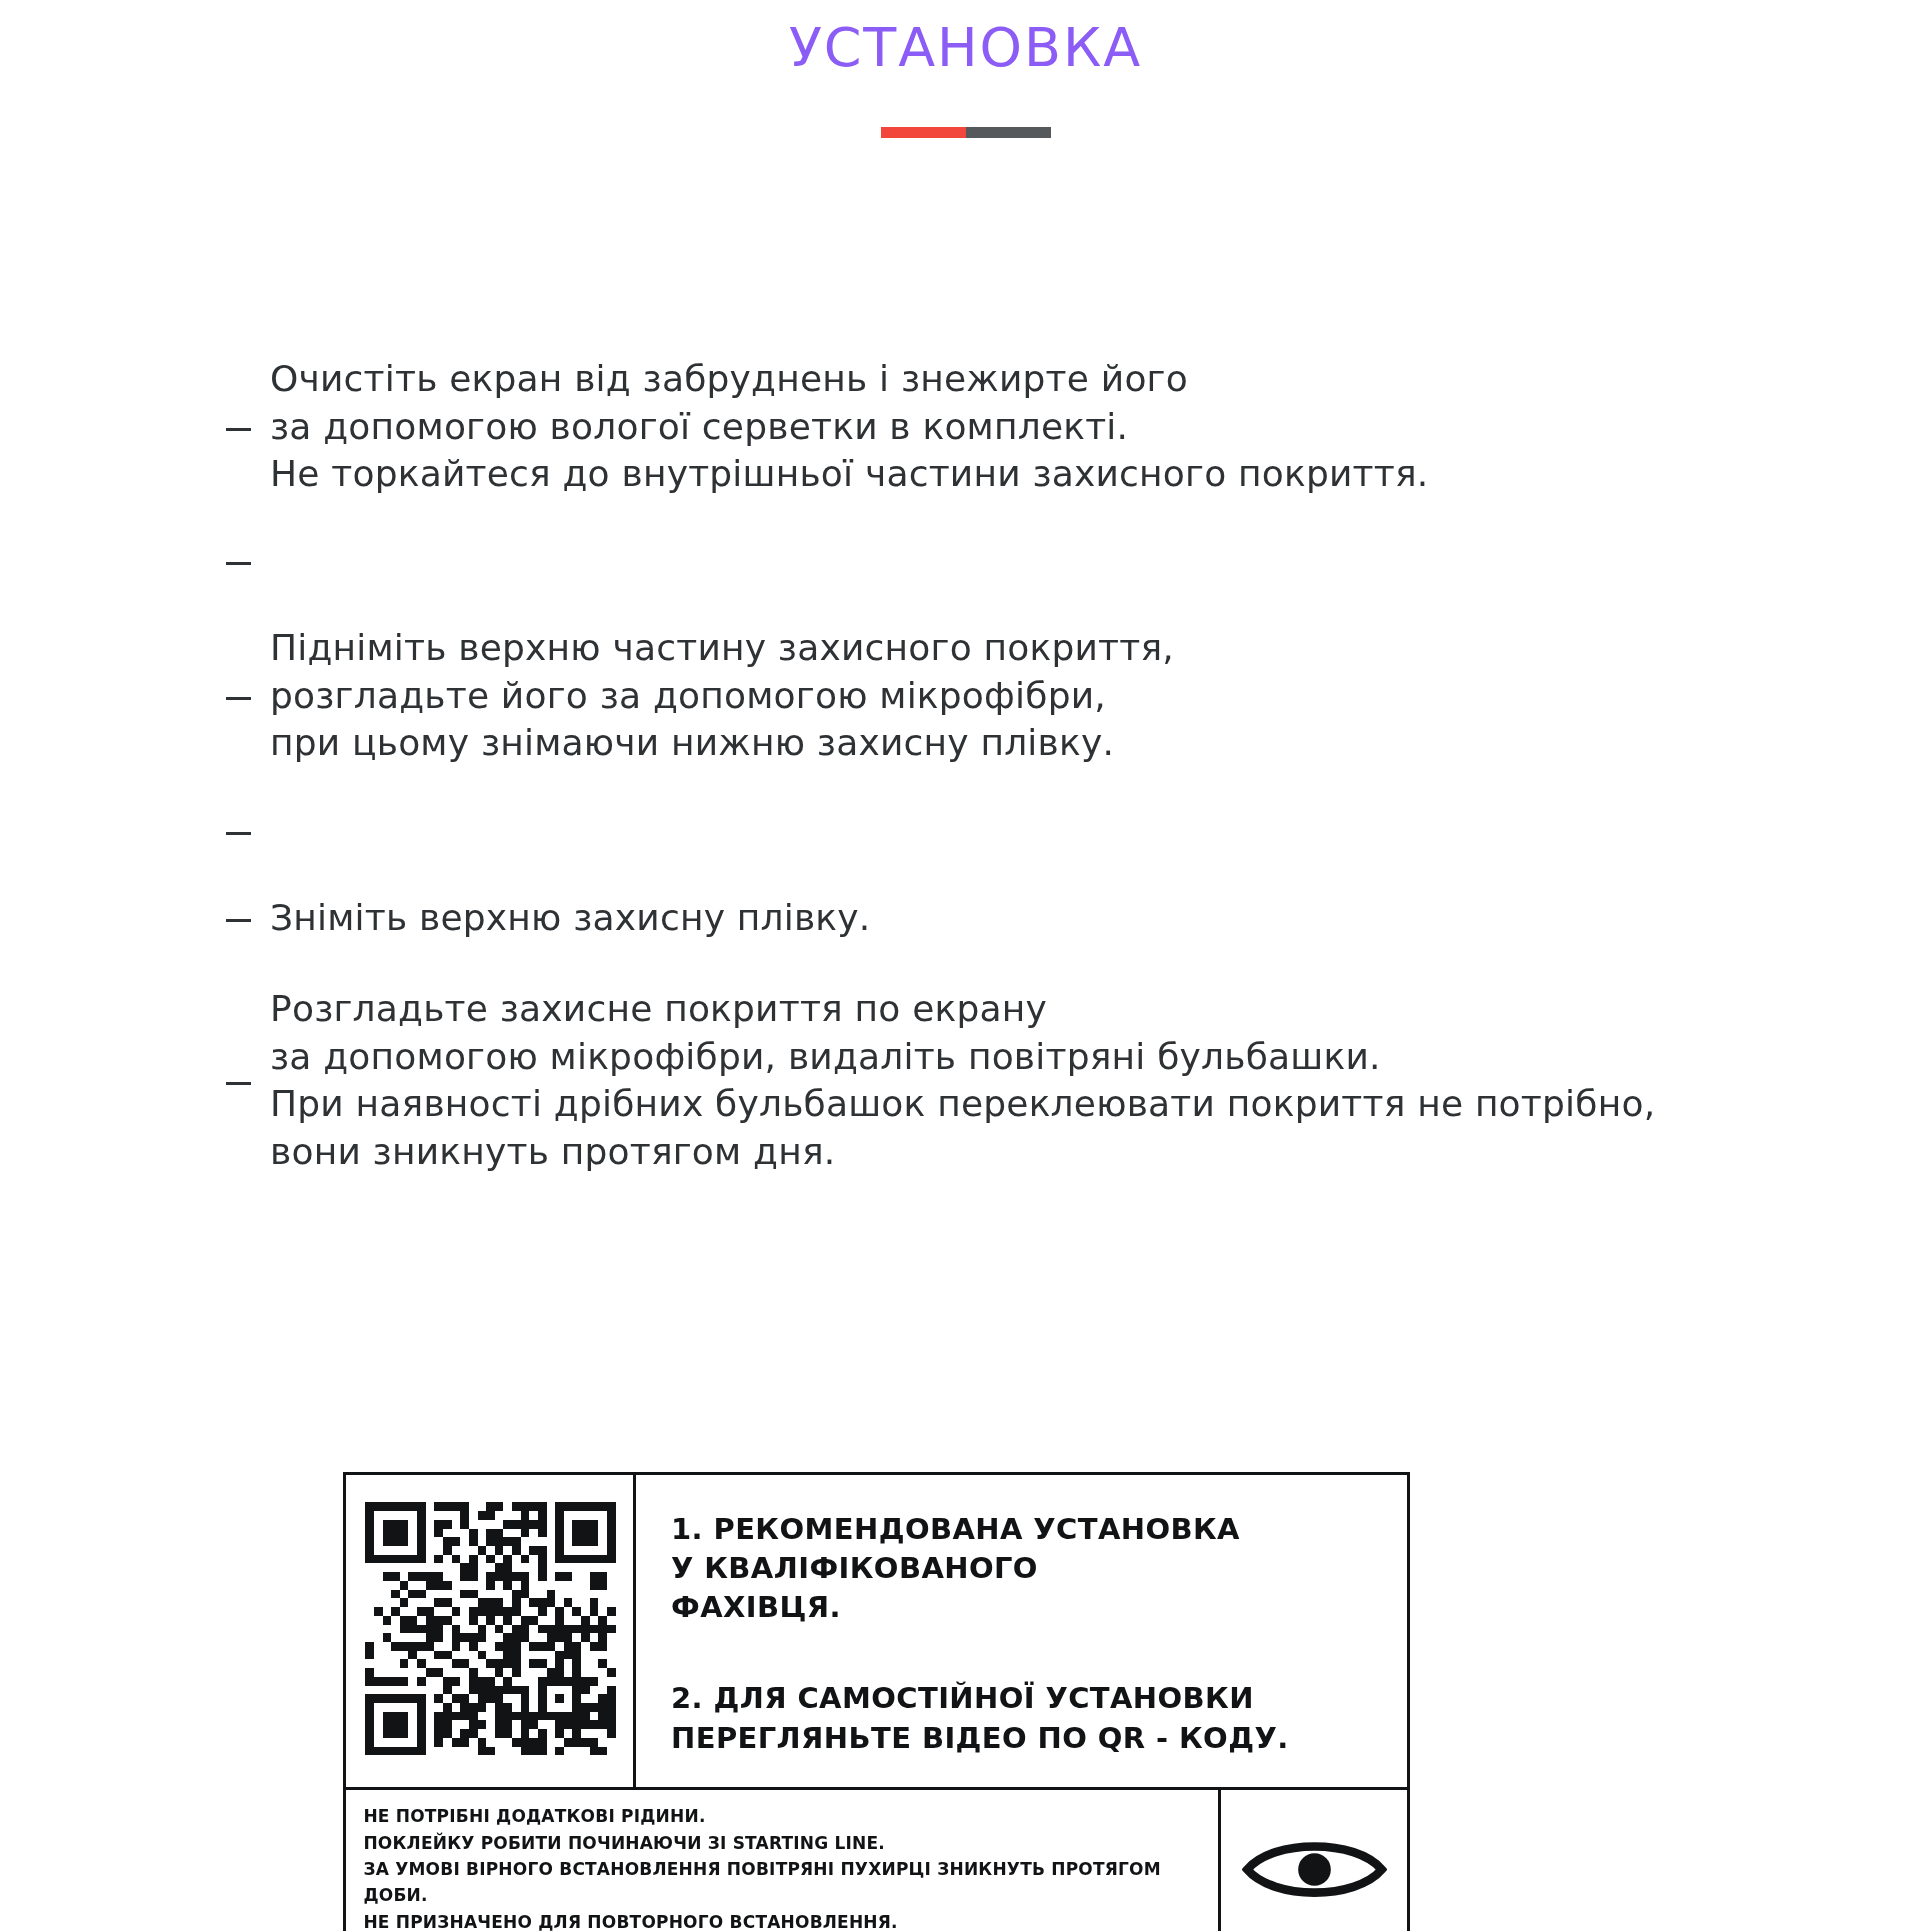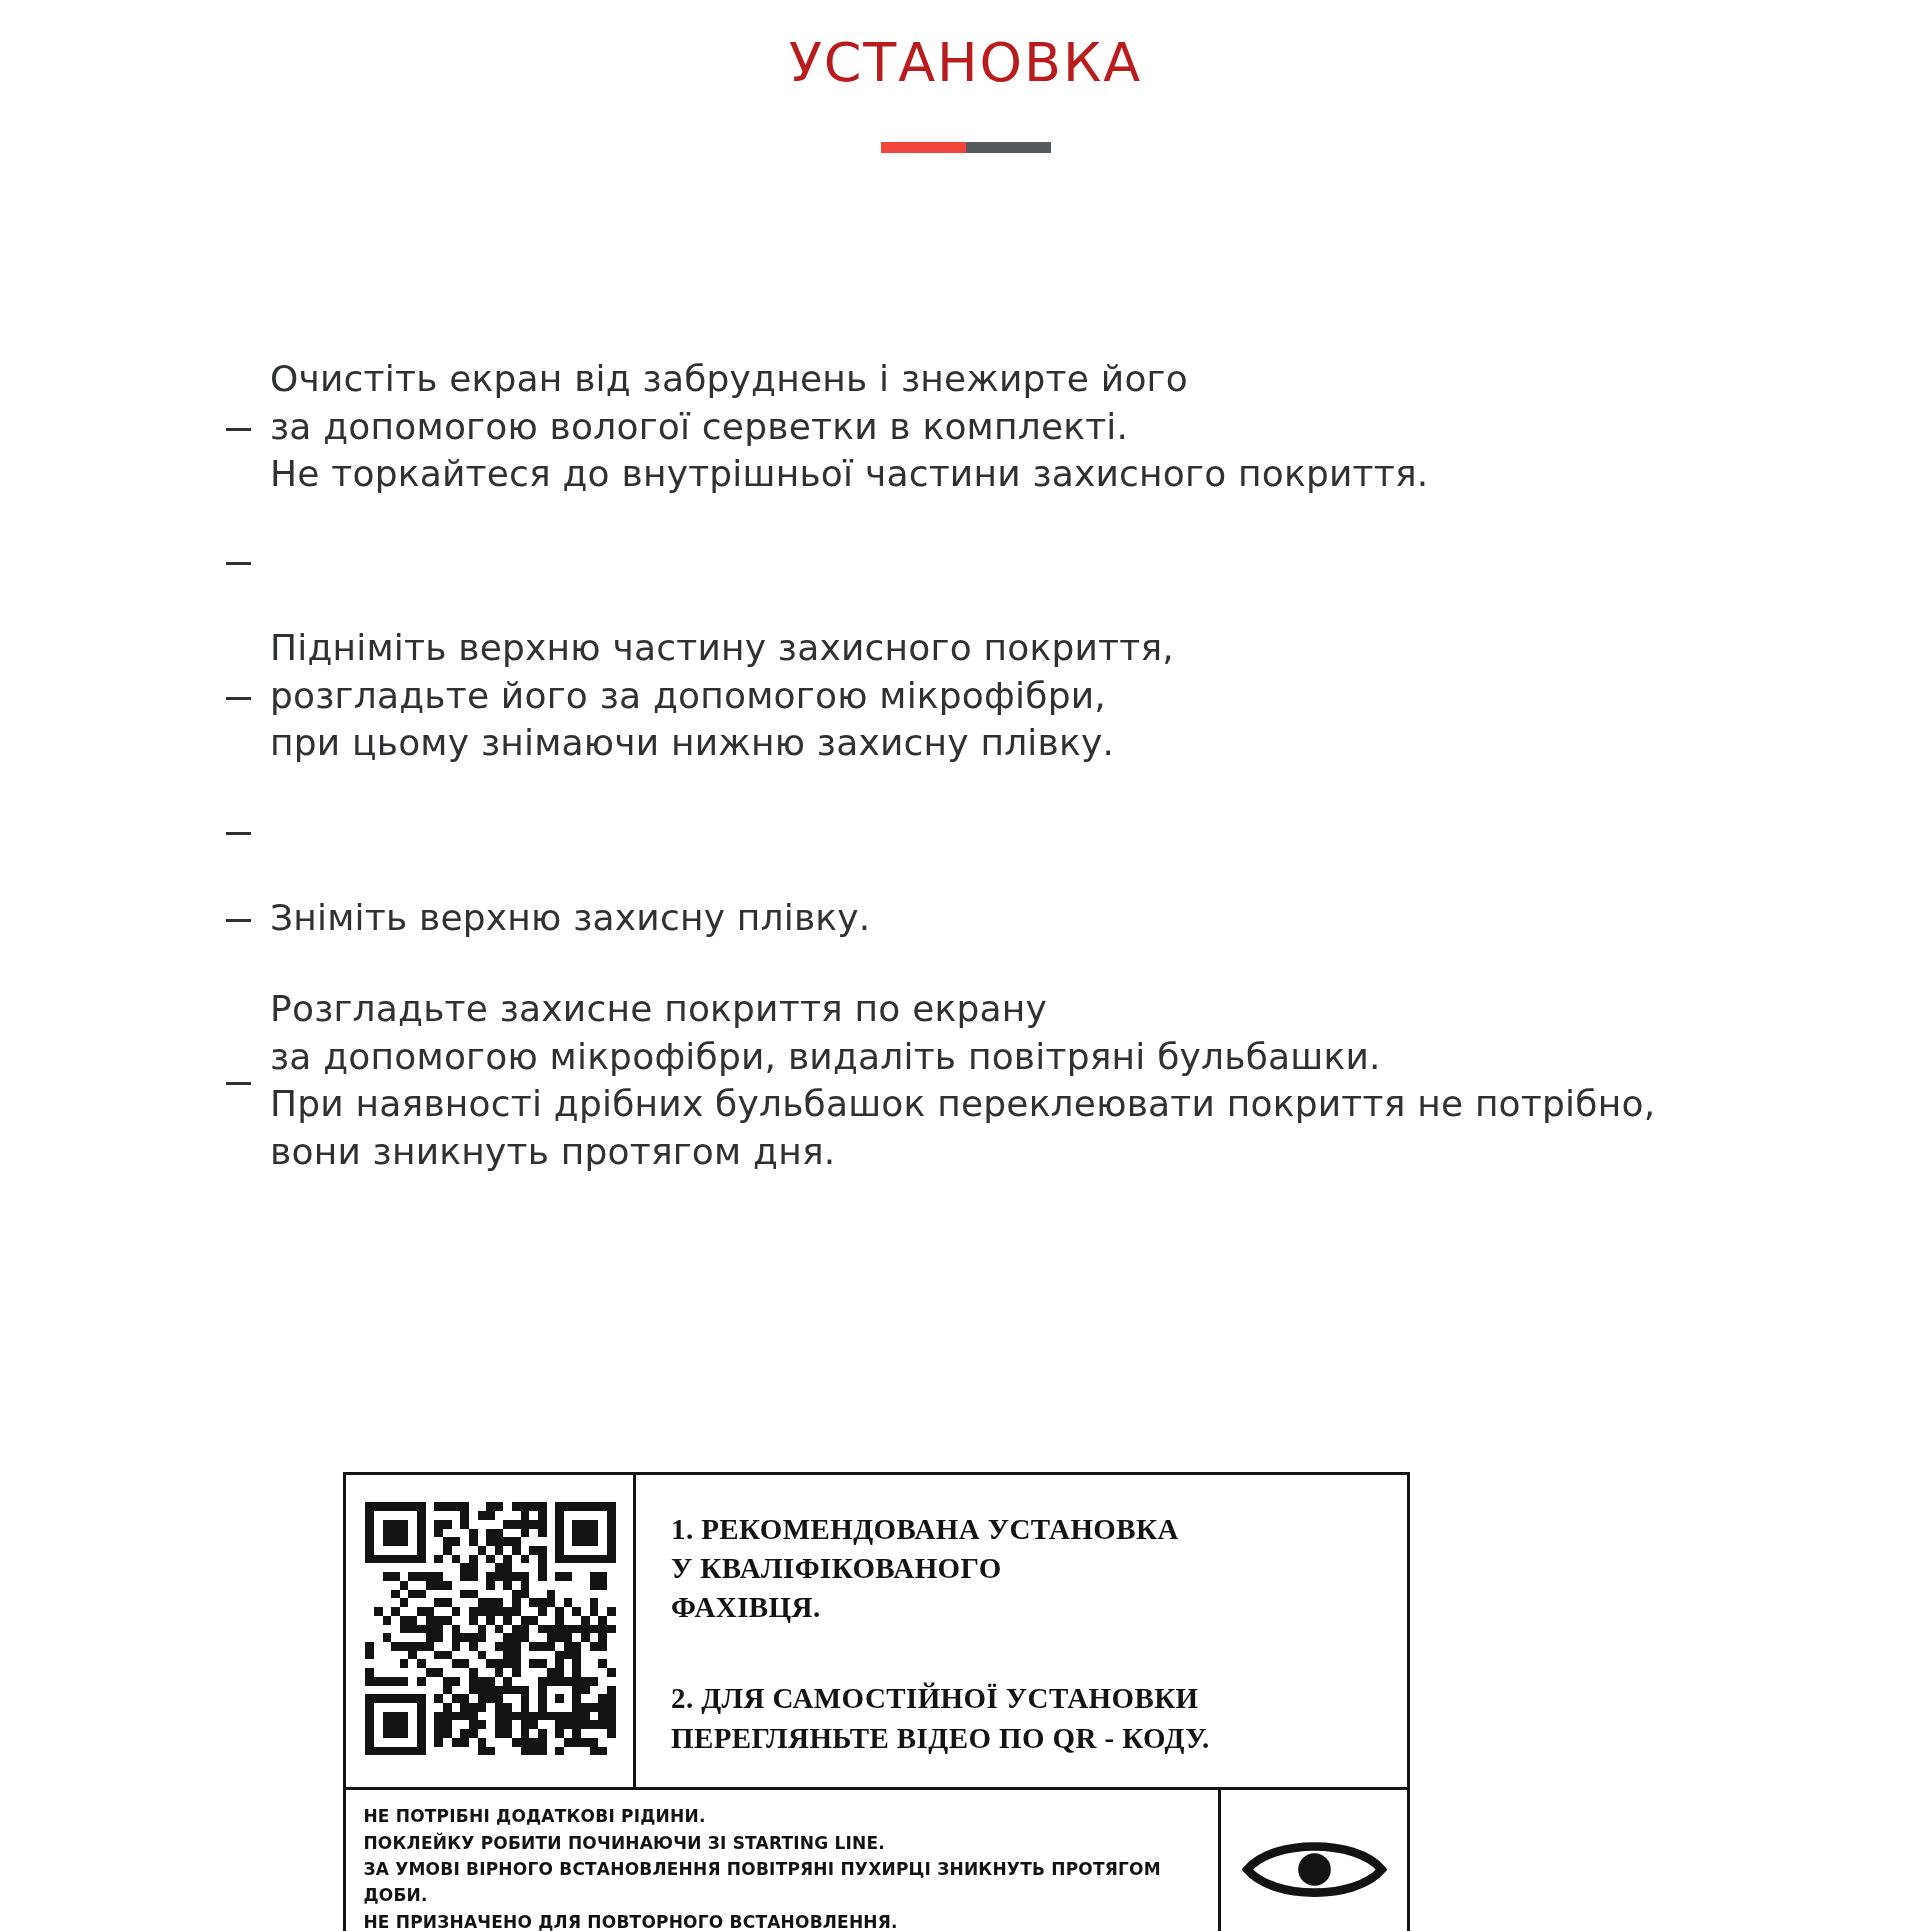--- a/index.html
+++ b/index.html
@@ -17,22 +17,22 @@
     overflow: hidden;
   }
 
   
   .page-title {
     text-align: center;
     font-family: "DejaVu Sans", sans-serif;
     font-weight: 400;
     font-size: 54px;
     letter-spacing: 1.9px;
-    color: #b91c1c;
-    margin: 15px;
+    color: #8b5cf6;
+    margin: 0;
     padding-top: 18px;
     line-height: 1.1;
   }
   .divider-wrap {
     display: flex;
     justify-content: center;
     margin-top: 50px;
   }
   .divider {
     display: flex;
@@ -125,21 +125,20 @@
     display: grid;
     grid-template-columns: repeat(29, 1fr);
     grid-template-rows: repeat(29, 1fr);
     background: #ffffff;
   }
   .qr span { background: #111315; }
 
   .info-right {
     flex: 1 1 auto;
     padding: 35px 31px 29px 35px;
-    font-family: Liberation Serif, serif;
   }
   .info-line {
     font-size: 29px;
     font-weight: 700;
     line-height: 1.35;
     letter-spacing: 0.4px;
     color: #111315;
     white-space: pre-line;
   }
   .info-line.second { margin-top: 52px; }

